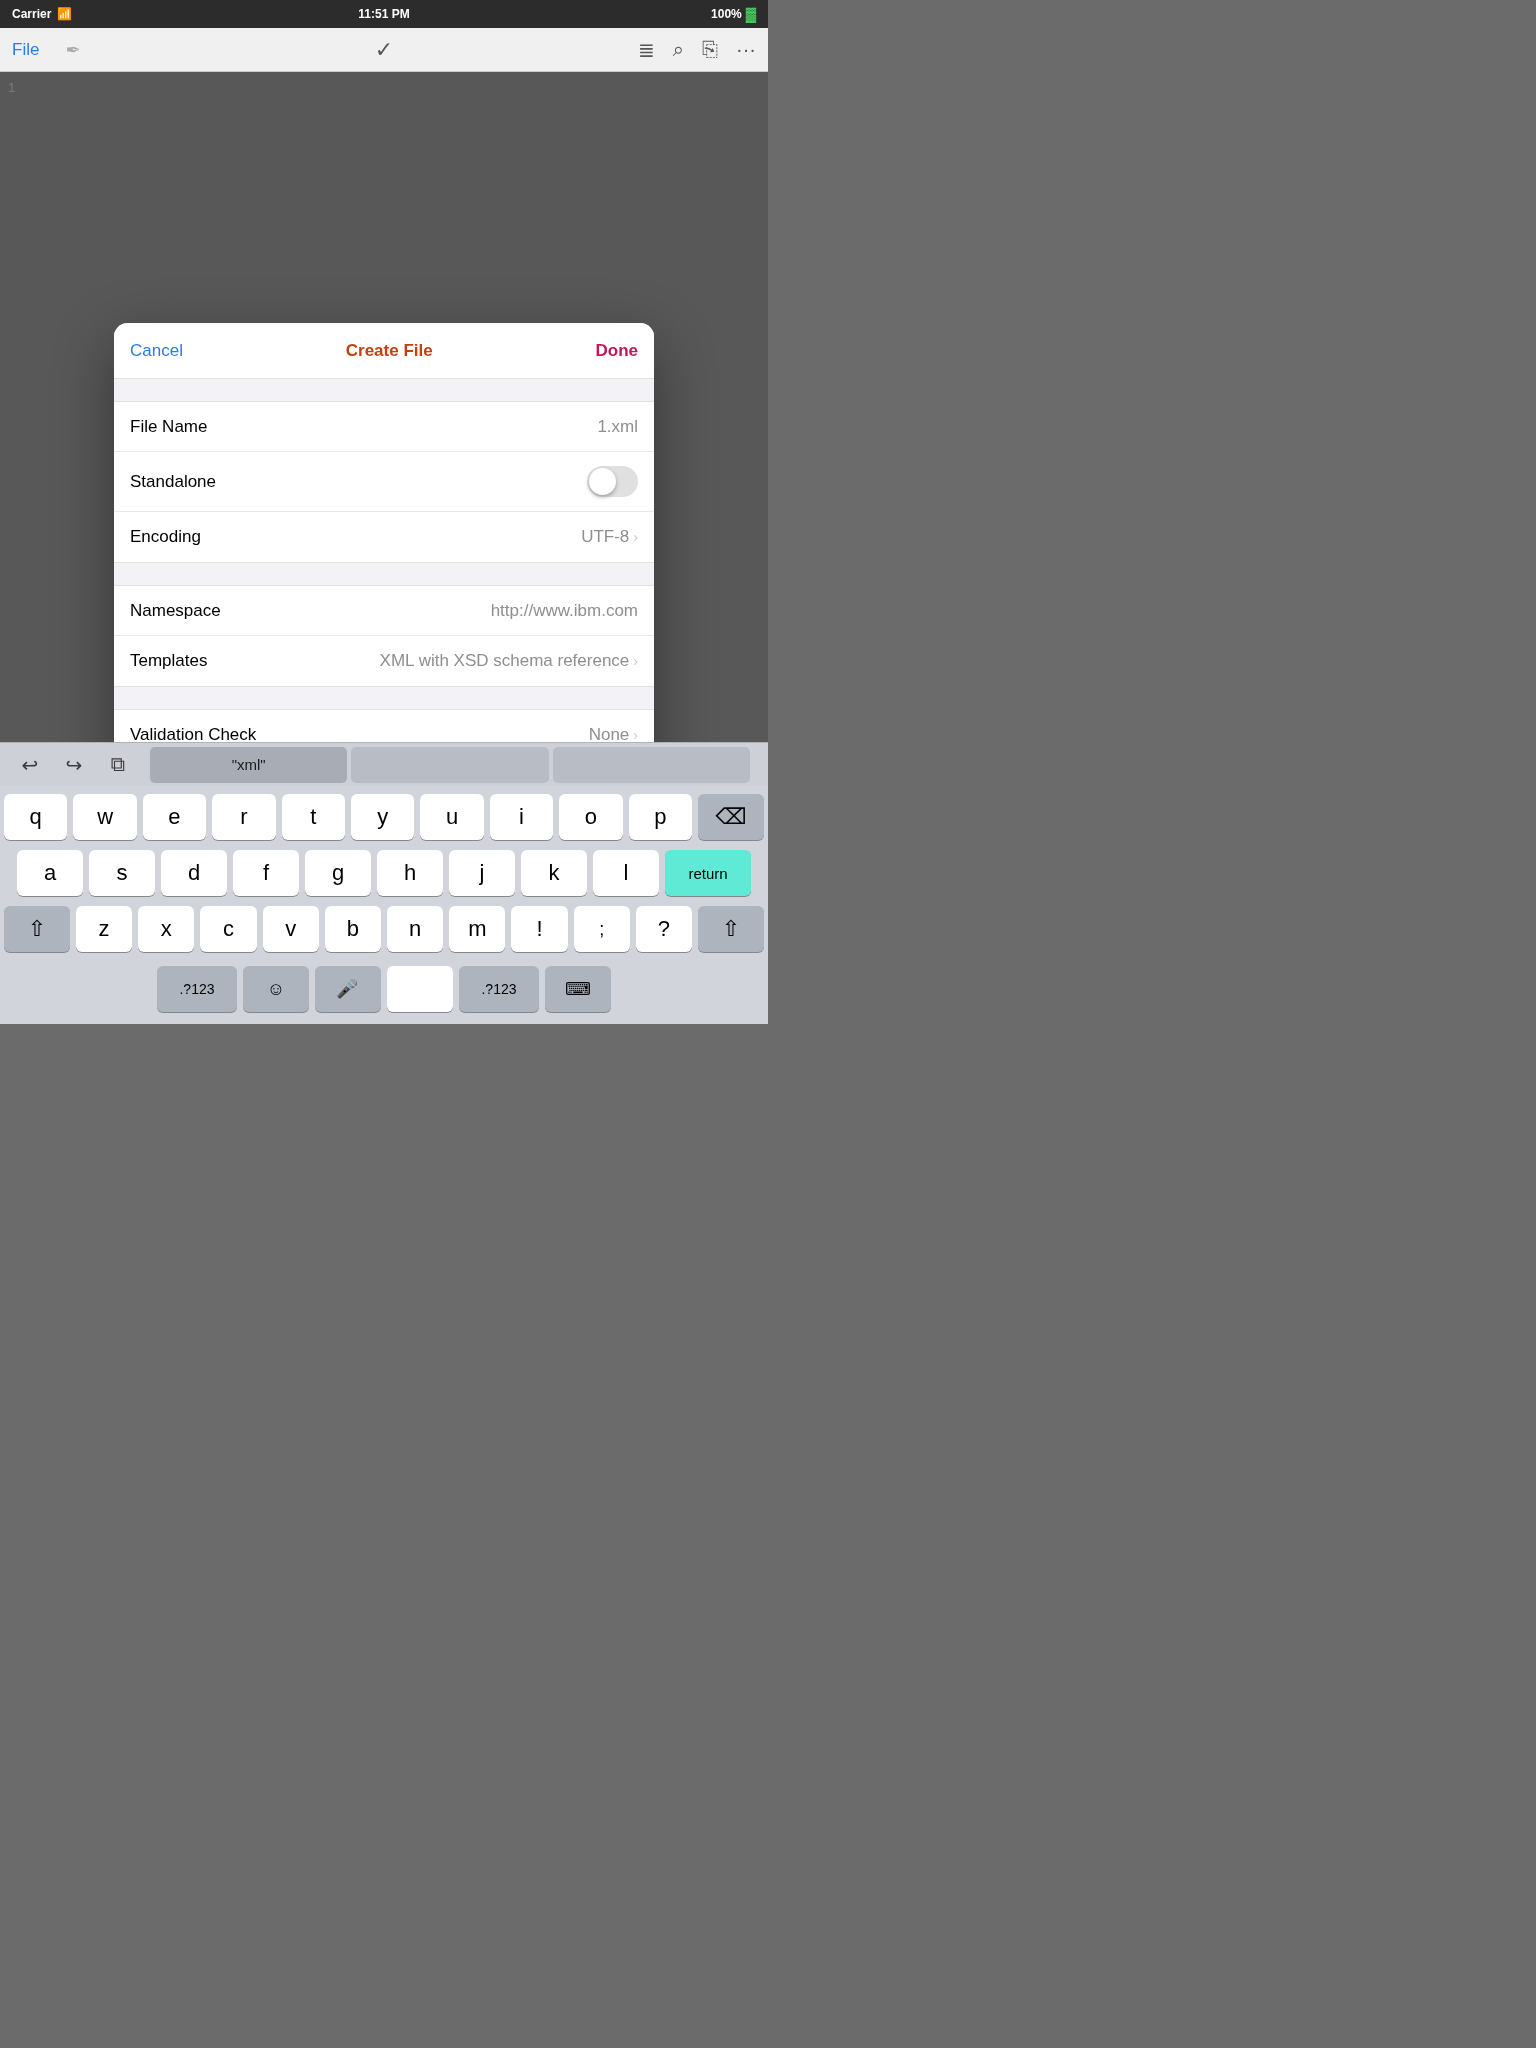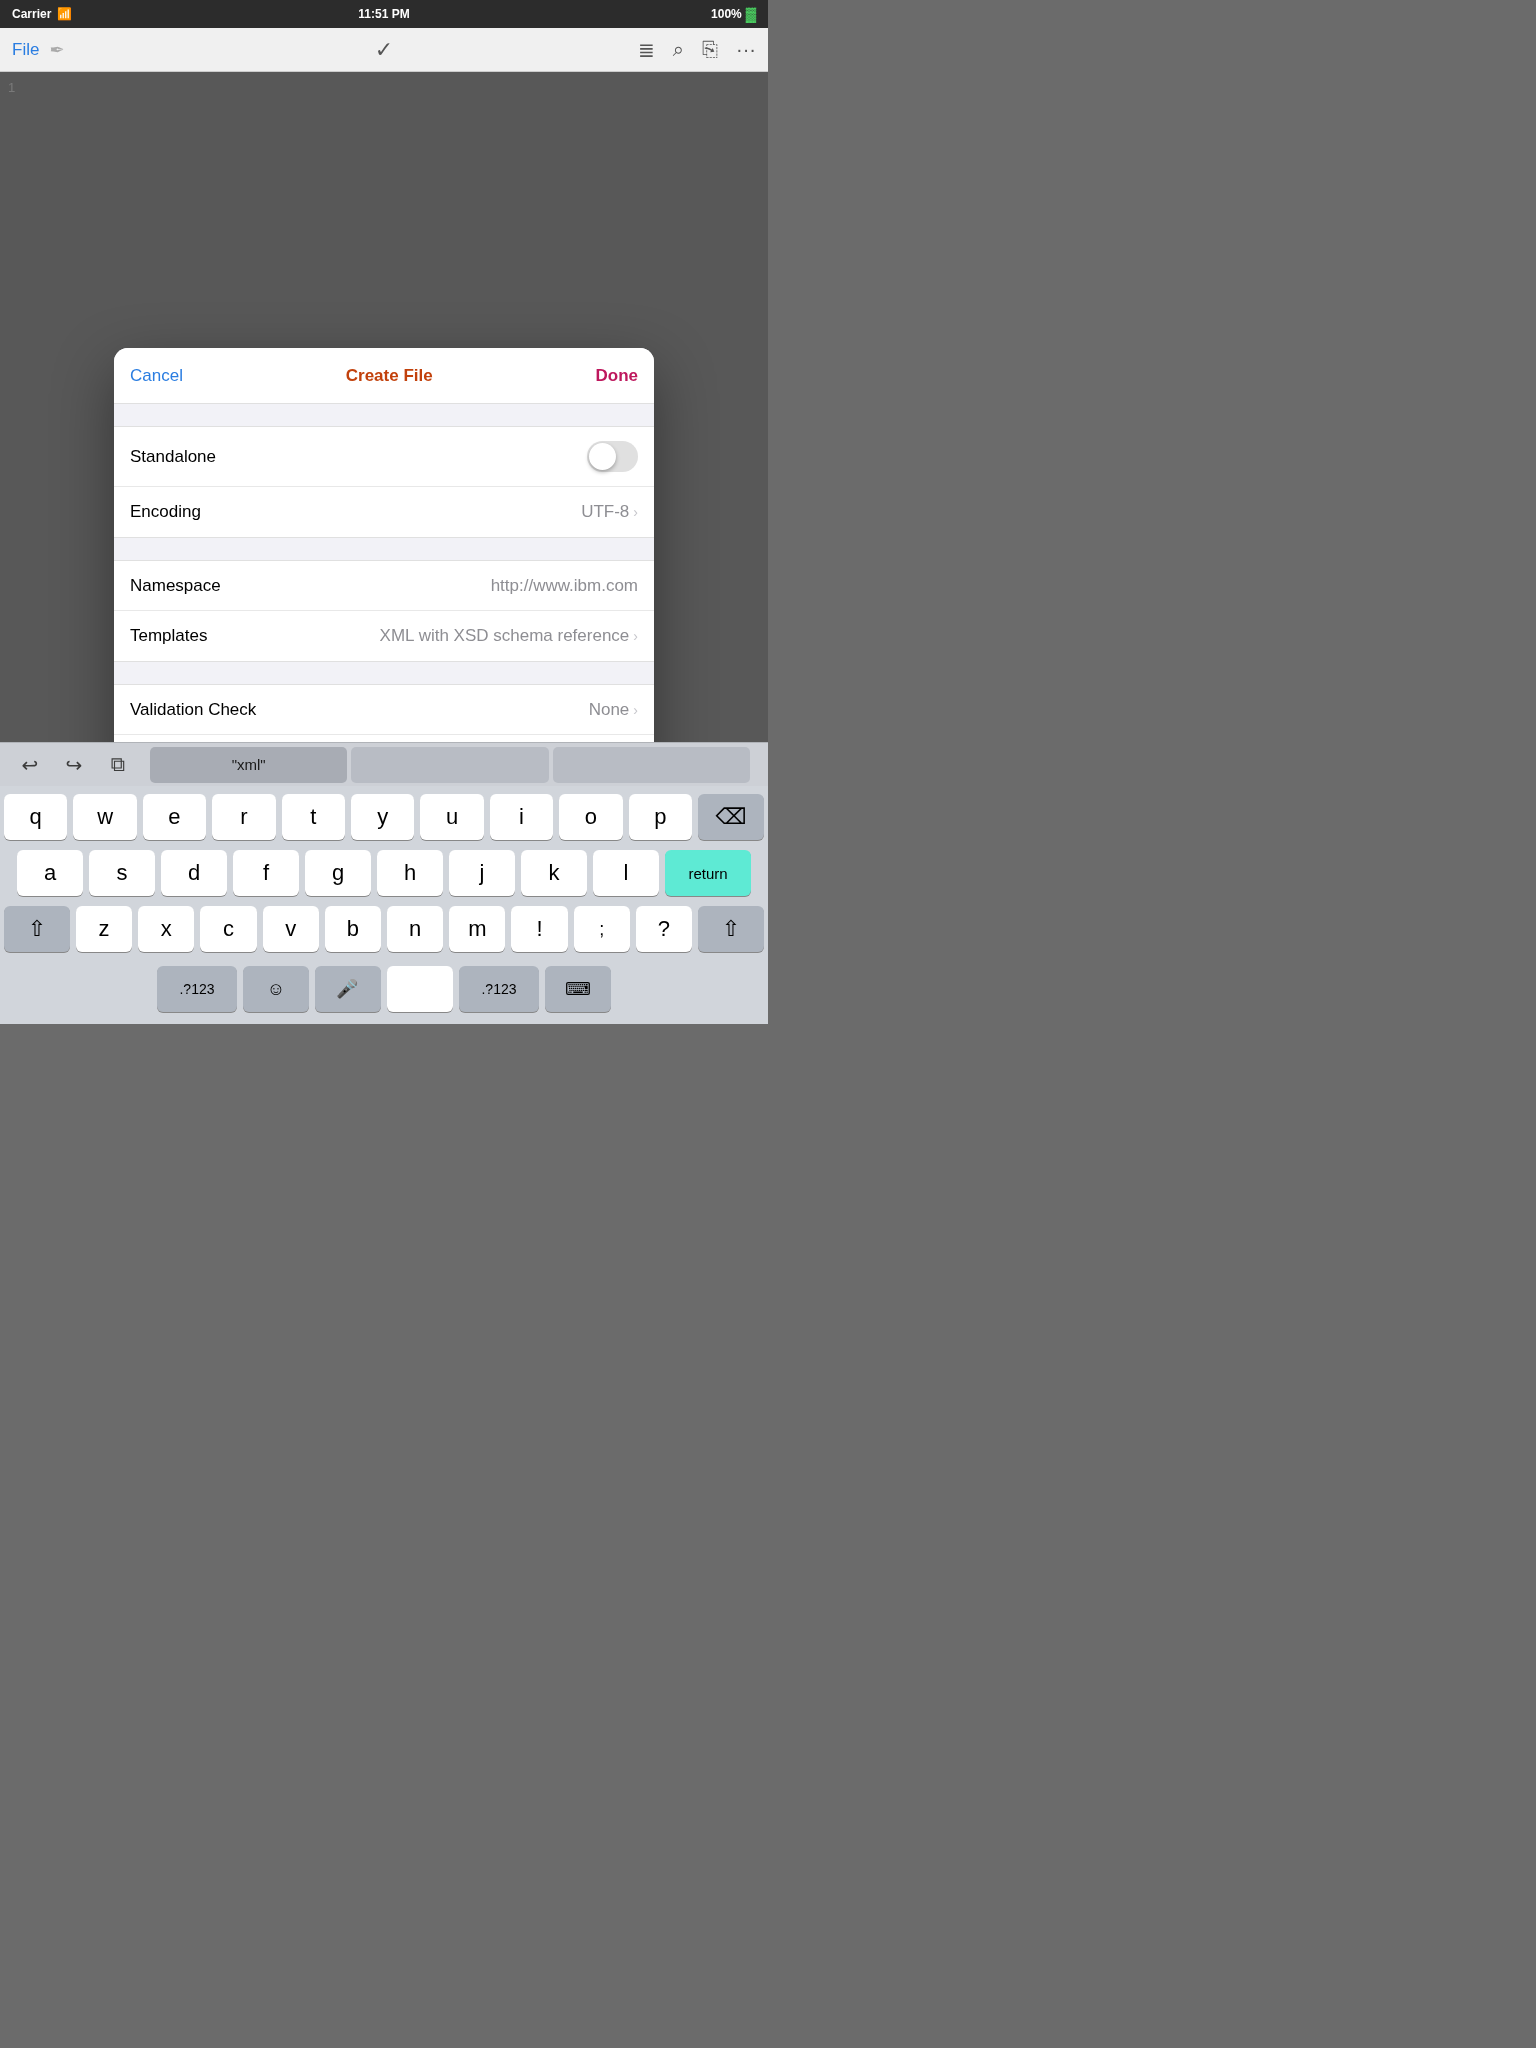--- a/index.html
+++ b/index.html
@@ -33,21 +33,21 @@
     .toolbar {
       width: 100%;
       height: 44px;
       background: #f0f0f0;
       border-bottom: 1px solid #ccc;
       display: flex;
       align-items: center;
       padding: 0 12px;
       justify-content: space-between;
     }
-    .toolbar-left { display: flex; align-items: center; gap: 10px; }
+    .toolbar-left { display: flex; align-items: center; gap: 26px; }
     .toolbar-file { color: #2a7de1; font-size: 17px; font-weight: 400; }
     .toolbar-pen { color: #aaa; font-size: 18px; }
     .toolbar-right { display: flex; align-items: center; gap: 18px; color: #555; font-size: 20px; }
     .toolbar-center {
       position: absolute;
       left: 50%;
       transform: translateX(-50%);
     }
 
     
@@ -337,20 +337,24 @@
 
       <div class="modal-header">
         <span class="modal-cancel">Cancel</span>
         <span class="modal-title">Create File</span>
         <span class="modal-done">Done</span>
       </div>
 
       <div class="modal-section-gap"></div>
 
       <div class="modal-group">
+        <div class="modal-row">
+          <span class="modal-row-label">File Name</span>
+          <span class="modal-row-value">1.xml</span>
+        </div>
         <div class="modal-row">
           <span class="modal-row-label">Standalone</span>
           <div class="toggle">
             <div class="toggle-knob"></div>
           </div>
         </div>
         <div class="modal-row">
           <span class="modal-row-label">Encoding</span>
           <span class="modal-row-value">
             UTF-8 <span class="chevron">›</span>

